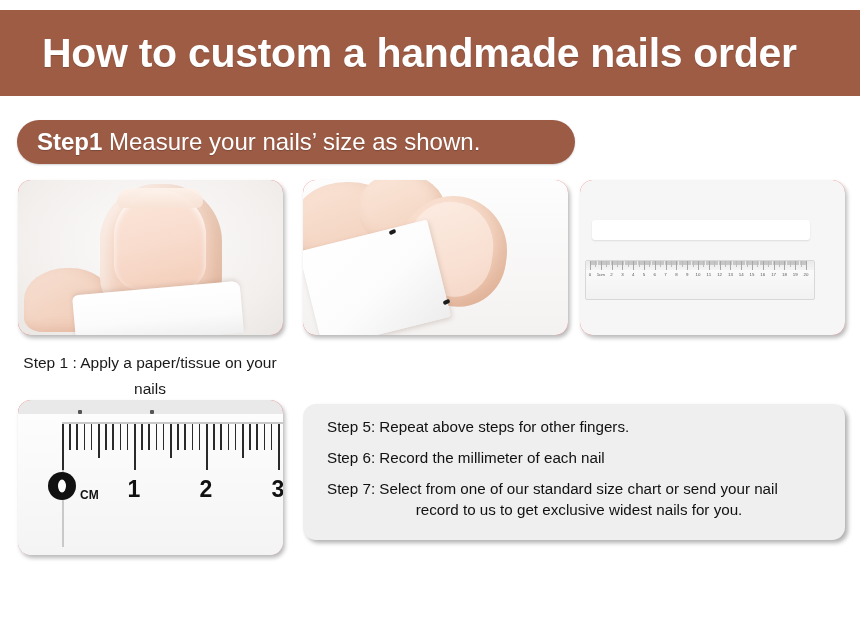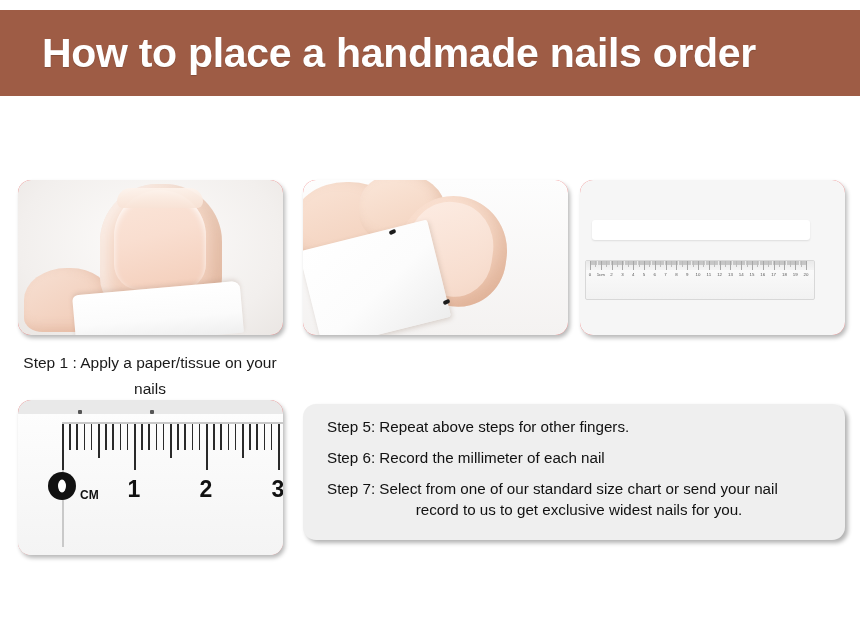--- a/index.html
+++ b/index.html
@@ -203,23 +203,26 @@
   }
   .p4-cm{position:absolute;left:62px;top:88px;font-size:12px;font-weight:bold;color:#111;}
   .p4-dot{position:absolute;width:4px;height:4px;background:#555;border-radius:1px;top:10px;}
 </style>
 </head>
 <body>
 
 <div class="page">
 
   <div class="banner">
-    <div class="banner-title">How to place a handmade nails order</div>
-  </div>
-
+    <div class="banner-title">How to custom a handmade nails order</div>
+  </div>
+
+  <div class="step-pill">
+    <div class="pill-text"><b>Step1</b><span> Measure your nails’ size as shown.</span></div>
+  </div>
 
   <div class="card" id="photo1">
     <div class="p1-bg"></div>
     <div class="p1-knuckle"></div>
     <div class="p1-finger"></div>
     <div class="p1-nail"></div>
     <div class="p1-nailtip"></div>
     <div class="p1-paper"></div>
   </div>
 

